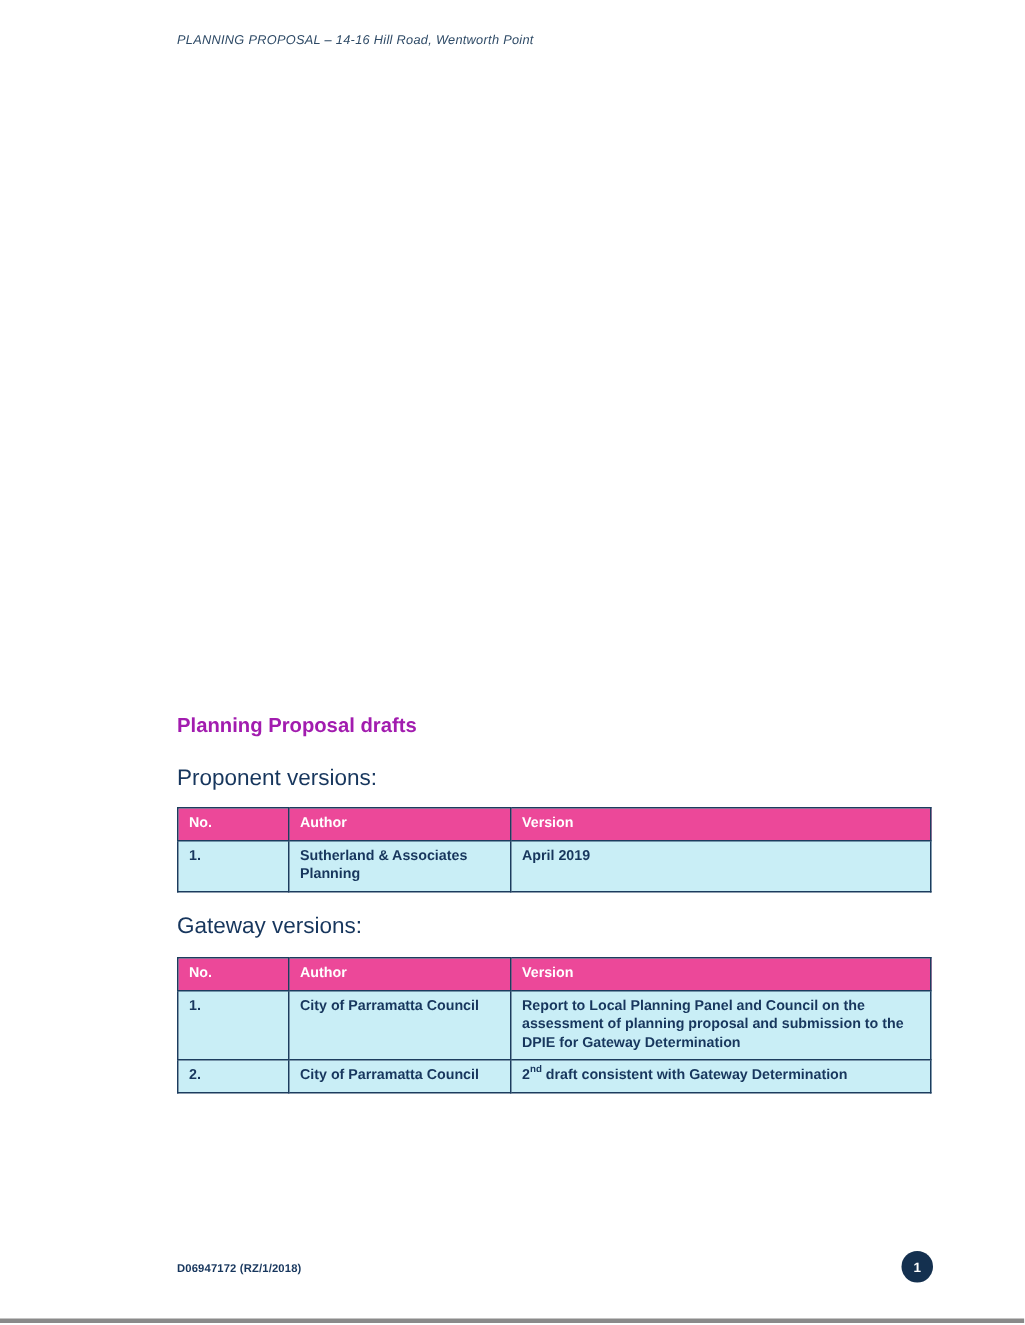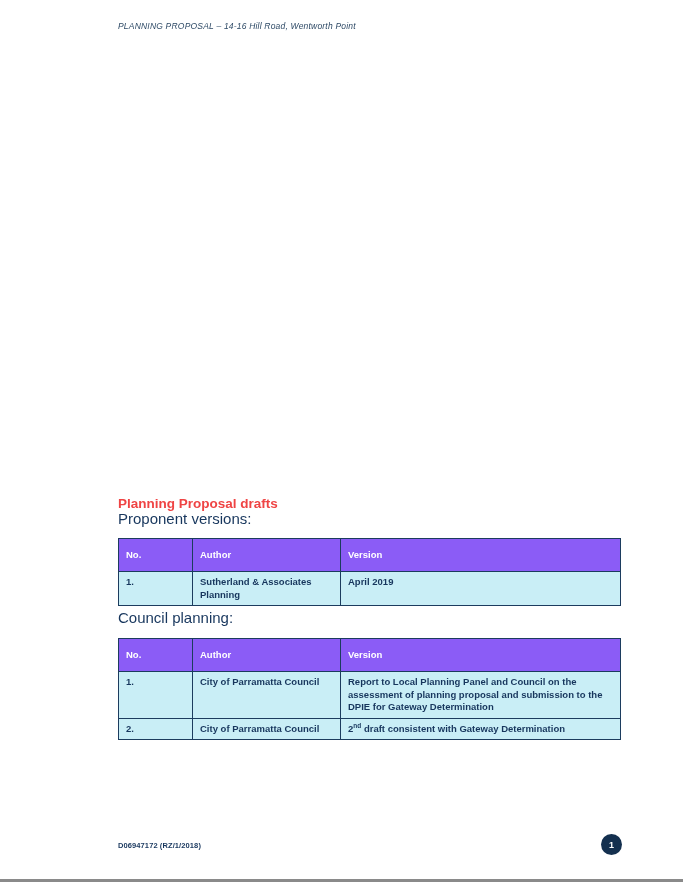--- a/index.html
+++ b/index.html
@@ -22,22 +22,21 @@
     letter-spacing: 0.2px;
     color: #2e4a66;
     white-space: nowrap;
   }
   .section-heading {
     position: absolute;
     left: 118px;
     top: 476px;
     font-size: 13.5px;
     font-weight: bold;
-    color: #ef4444;
-    margin-top: 20px;
+    color: #a21caf;
   }
   .table-label {
     position: absolute;
     left: 118px;
     font-size: 15px;
     color: #17365d;
   }
   .label-proponent { top: 510px; }
   .label-council { top: 609px; }
   table.versions {
@@ -52,23 +51,23 @@
   table.versions th, table.versions td {
     border: 1px solid #1c3c5e;
     font-size: 9.5px;
     text-align: left;
     vertical-align: top;
     padding: 4px 7px;
     line-height: 12.5px;
     font-weight: bold;
   }
   table.versions th {
-    background: #8b5cf6;
+    background: #ec4899;
     color: #ffffff;
-    height: 33px;
+    height: 21px;
     vertical-align: middle;
     font-weight: bold;
   }
   table.versions td {
     background: #c9eef6;
     color: #17365d;
   }
   .col-no { width: 74px; }
   .col-author { width: 148px; }
   .col-version { width: 280px; }
@@ -136,21 +135,21 @@
     </thead>
     <tbody>
       <tr>
         <td>1.</td>
         <td>Sutherland &amp; Associates Planning</td>
         <td>April 2019</td>
       </tr>
     </tbody>
   </table>
 
-  <div class="table-label label-council">Council planning:</div>
+  <div class="table-label label-council">Gateway versions:</div>
 
   <table class="versions table-council">
     <colgroup>
       <col class="col-no">
         <col class="col-author">
         <col class="col-version">
     </colgroup>
     <thead>
       <tr>
         <th>No.</th>

